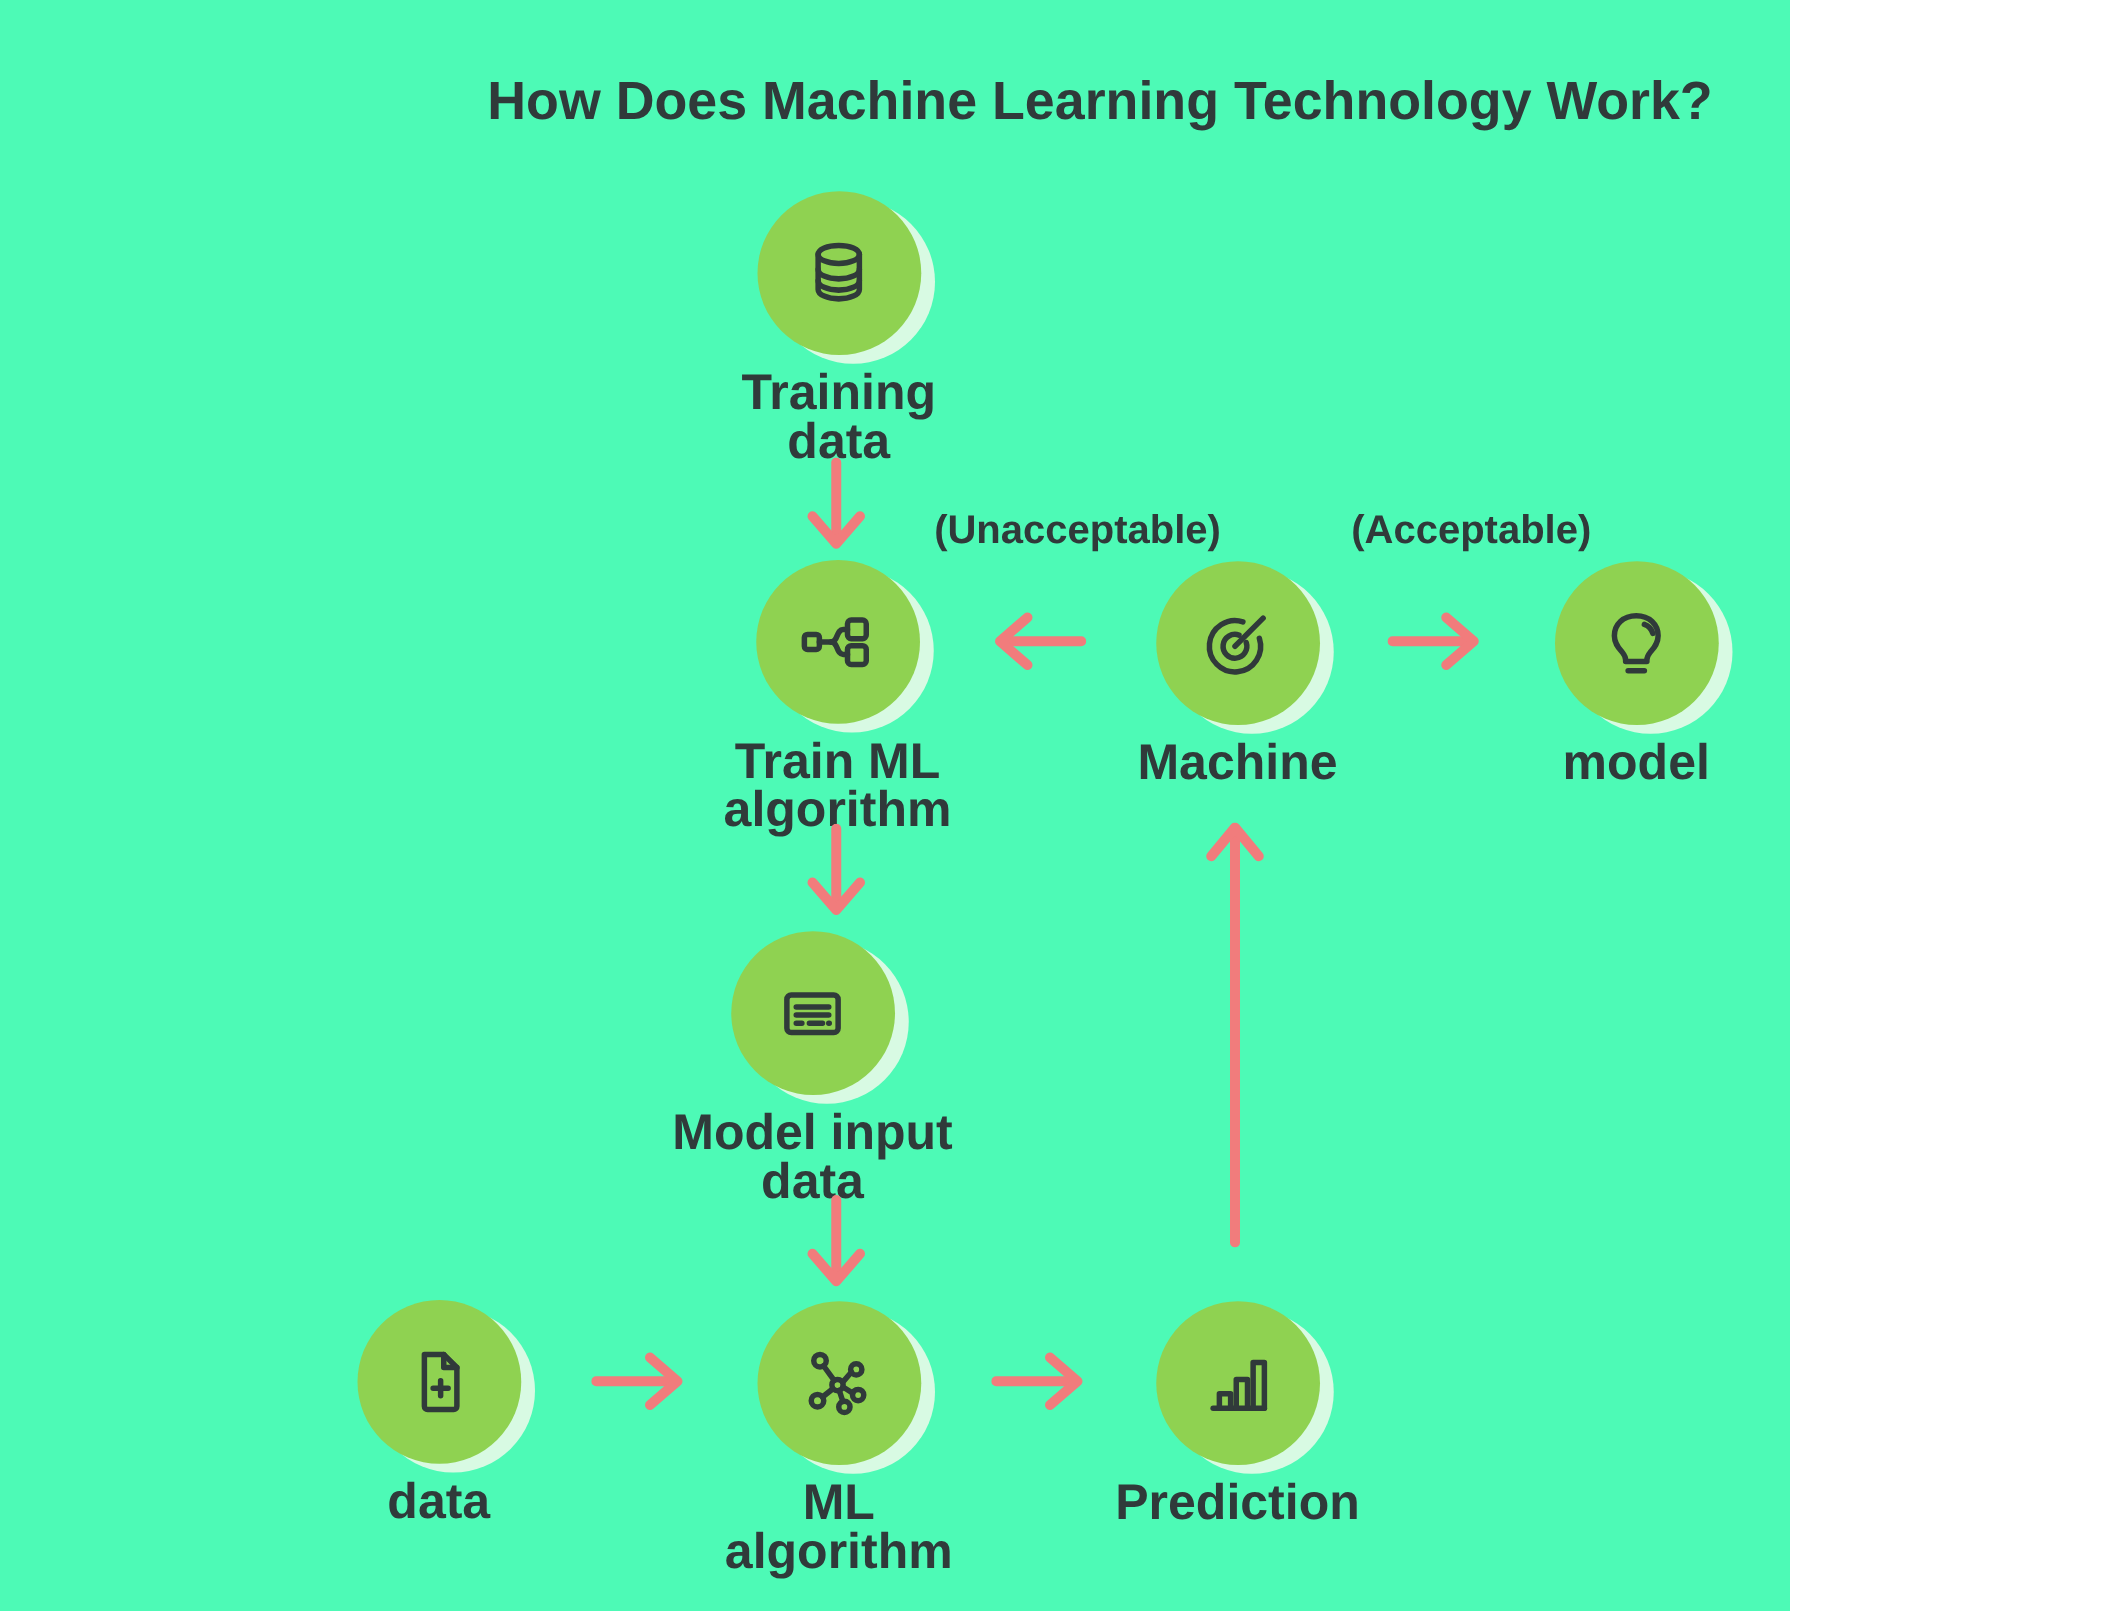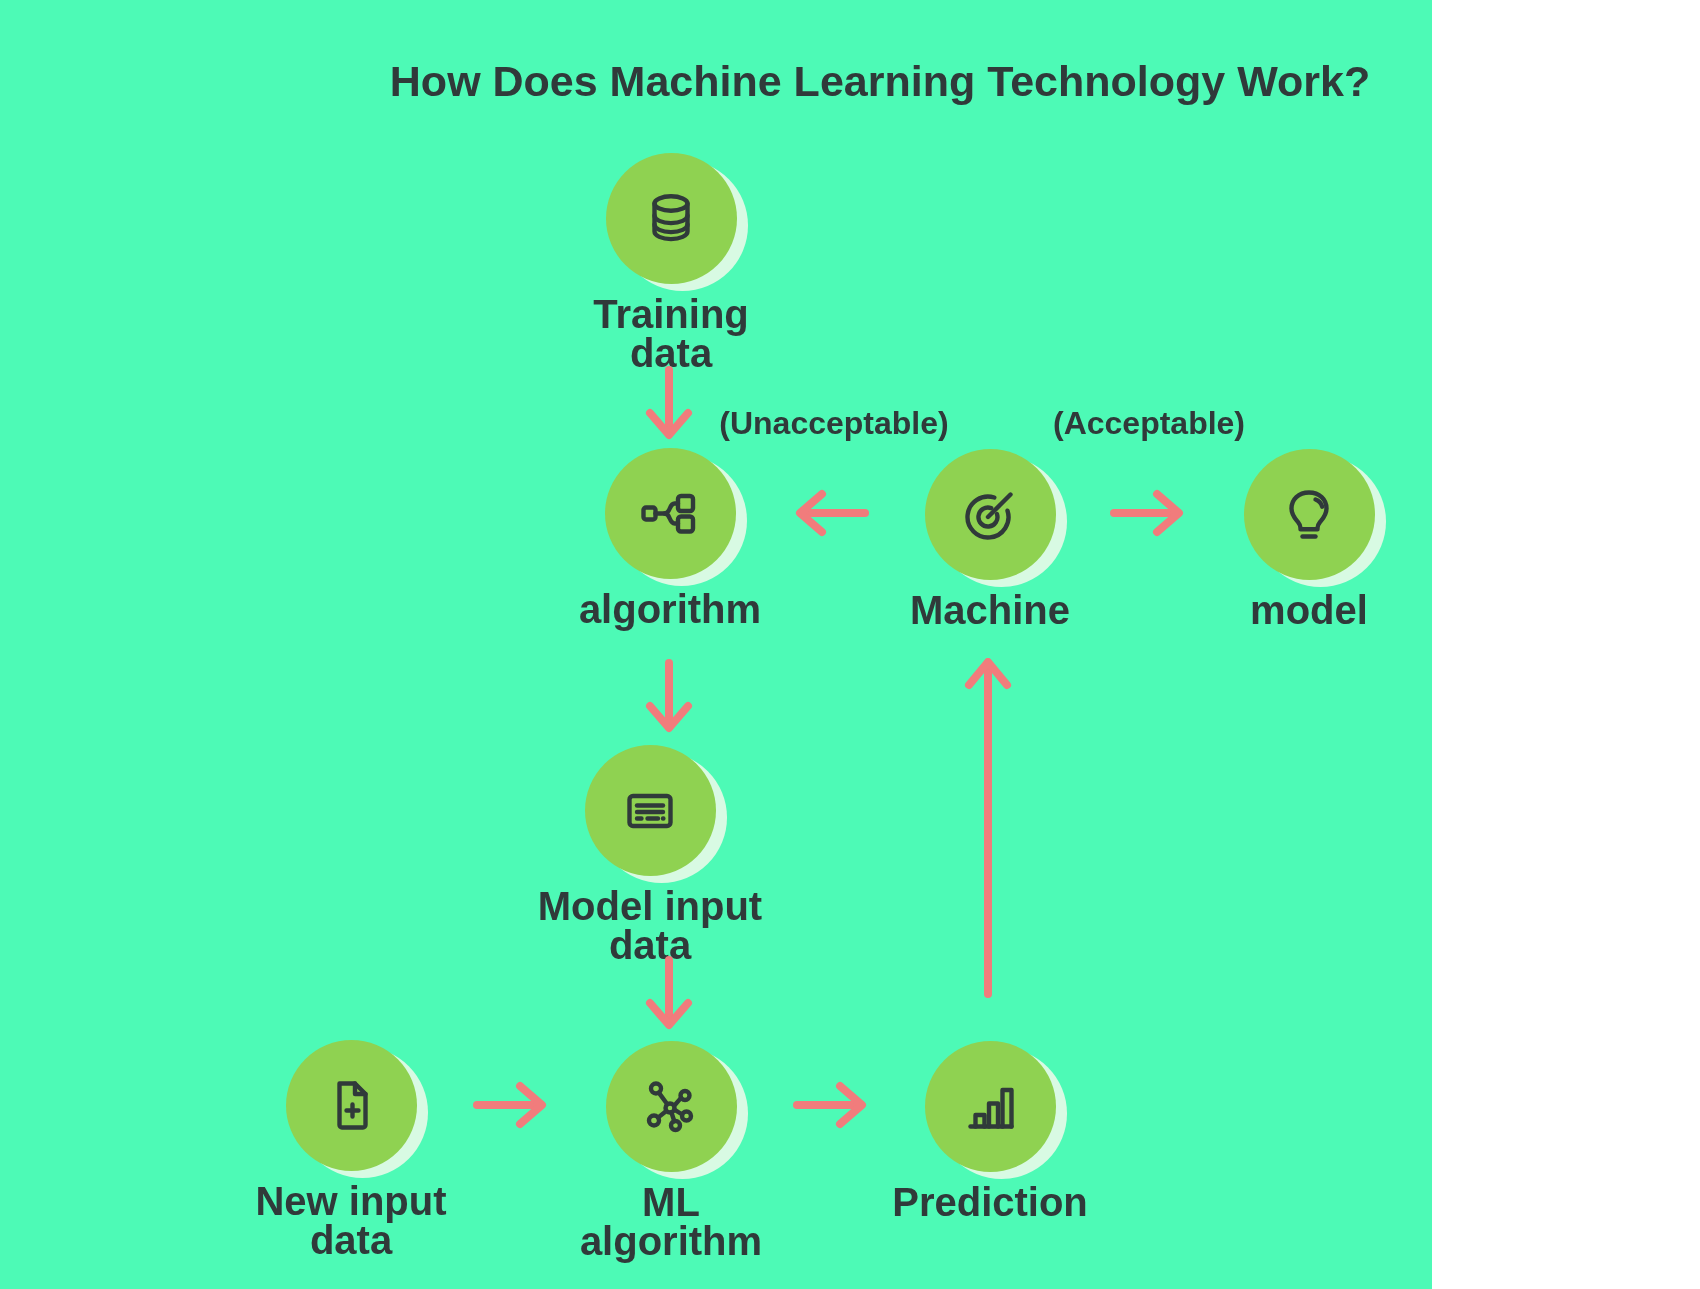--- a/index.html
+++ b/index.html
@@ -32,21 +32,21 @@
   }
   .label{
     margin-top:11px;text-align:center;
     font-size:40px;font-weight:700;line-height:39px;
     color:var(--ink,#303A3A);
   }
   .label span{display:block;}
   .annotation{
     position:absolute;transform:translateX(-50%);
     font-size:32px;font-weight:700;line-height:39px;
-    color:var(--ink,#303A3A);white-space:nowrap;
+    color:var(--ink,#303A3A);white-space:nowrap;margin-left:28px;
   }
   .arrow{position:absolute;color:var(--arrow,#F17C7C);}
   .arrow path{stroke:currentColor;stroke-width:8;fill:none;
     stroke-linecap:round;stroke-linejoin:round;}
   .icon-svg{display:block;}
 </style>
 </head>
 <body>
 
 <div class="canvas">
@@ -79,20 +79,21 @@
           <rect x="5.5" y="25.5" width="12" height="12" rx="2.5"></rect>
           <path d="M17.5 31.5 H27"></path>
           <path d="M27 31.5 c5.5 0 4 -10 9.5 -10 H40"></path>
           <path d="M27 31.5 c5.5 0 4 10 9.5 10 H40"></path>
           <rect x="40" y="14" width="15" height="15" rx="3"></rect>
           <rect x="40" y="34.5" width="15" height="15" rx="3"></rect>
         </svg>
       </div>
     </div>
     <div class="label">
+      <span>Train ML</span>
       <span>algorithm</span>
     </div>
   </div>
 
   <div class="node" style="left:870px;top:449px">
     <div class="circle-wrap">
       <div class="circle-shadow"></div>
       <div class="circle">
         <svg class="icon-svg" width="64" height="64" viewBox="0 0 64 64" stroke="currentColor" fill="none" stroke-width="4.4" stroke-linecap="round" stroke-linejoin="round">
           <path d="M36.3 14.5 A20.5 20.5 0 1 0 49.5 27.7"></path>
@@ -146,21 +147,20 @@
       <div class="circle-shadow"></div>
       <div class="circle">
         <svg class="icon-svg" width="64" height="64" viewBox="0 0 64 64" stroke="currentColor" fill="none" stroke-width="4.4" stroke-linecap="round" stroke-linejoin="round">
           <path d="M20.5 9.5 H36 L46.5 20 V51 a2.5 2.5 0 0 1 -2.5 2.5 H23 a2.5 2.5 0 0 1 -2.5 -2.5 z"></path>
           <path d="M36 9.5 V20 H46.5"></path>
           <path d="M33.5 30.5 v12 M27.5 36.5 h12"></path>
         </svg>
       </div>
     </div>
     <div class="label">
-      <span>New input</span>
       <span>data</span>
     </div>
   </div>
 
   <div class="node" style="left:551px;top:1041px">
     <div class="circle-wrap">
       <div class="circle-shadow"></div>
       <div class="circle">
         <svg class="icon-svg" width="64" height="64" viewBox="0 0 64 64" stroke="currentColor" fill="none" stroke-width="4.4" stroke-linecap="round" stroke-linejoin="round">
           <circle cx="31" cy="33" r="4.5"></circle>

